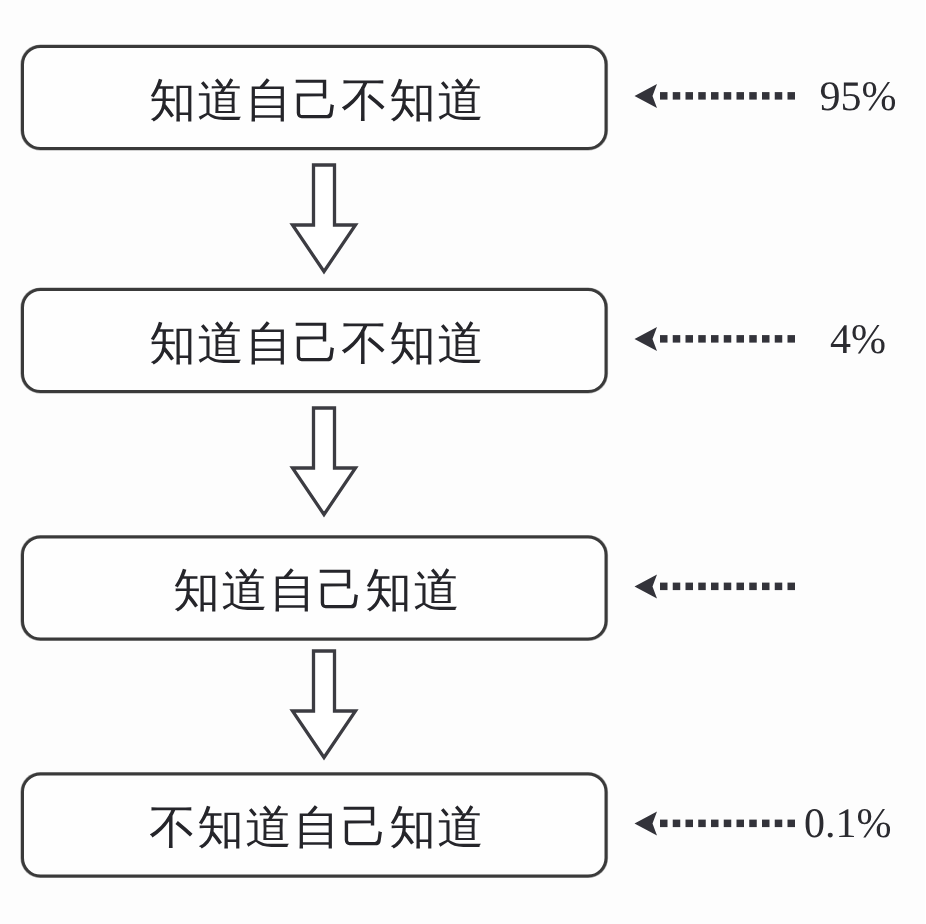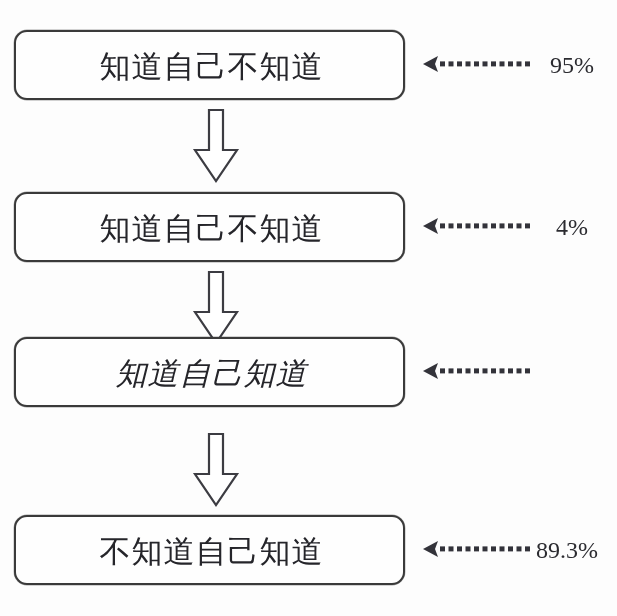--- a/index.html
+++ b/index.html
@@ -69,21 +69,21 @@
   .pct {
     position: absolute;
     left: 536px;
     top: 0;
     width: 72px;
     height: 70px;
     display: flex;
     align-items: center;
     justify-content: flex-start;
     font-family: "Liberation Serif", "DejaVu Serif", serif;
-    font-size: 24px;
+    font-size: 28px;
     color: #2b2b30;
     white-space: nowrap;
     user-select: none;
   }
   .pct.narrow { justify-content: center; width: 64px; left: 540px; }
 
   
   .flow-arrow {
     position: absolute;
     left: 191px;
@@ -152,21 +152,21 @@
     </div>
     <div class="pct narrow">4%</div>
   </div>
 
   <div class="flow-arrow" style="top:270px;">
     <svg width="50" height="76" viewBox="0 0 50 76" aria-hidden="true">
       <path d="M18,2 L32,2 L32,42 L46,42 L25,73 L4,42 L18,42 Z" fill="#ffffff" stroke="#3c3c42" stroke-width="2.2" stroke-linejoin="miter"></path>
     </svg>
   </div>
 
-  <div class="row" style="top:337px;font-style:italic;">
+  <div class="row" style="top:357px;">
     <div class="node-box">
       <div class="node-label">知道自己知道</div>
     </div>
     <div class="callout">
       <svg width="110" height="26" viewBox="0 0 110 26" aria-hidden="true">
         <polygon points="2,13 17,5 14,13 17,21" fill="#33333a"></polygon>
         <g fill="#33333a">
           <rect x="19" y="10.4" width="5" height="5"></rect>
           <rect x="27.5" y="10.4" width="5" height="5"></rect>
           <rect x="36" y="10.4" width="5" height="5"></rect>
@@ -204,16 +204,16 @@
           <rect x="53" y="10.4" width="5" height="5"></rect>
           <rect x="61.5" y="10.4" width="5" height="5"></rect>
           <rect x="70" y="10.4" width="5" height="5"></rect>
           <rect x="78.5" y="10.4" width="5" height="5"></rect>
           <rect x="87" y="10.4" width="5" height="5"></rect>
           <rect x="95.5" y="10.4" width="5" height="5"></rect>
           <rect x="104" y="10.4" width="5" height="5"></rect>
         </g>
       </svg>
     </div>
-    <div class="pct">89.3%</div>
+    <div class="pct">0.1%</div>
   </div>
 
 </div>
 
 </body></html>

